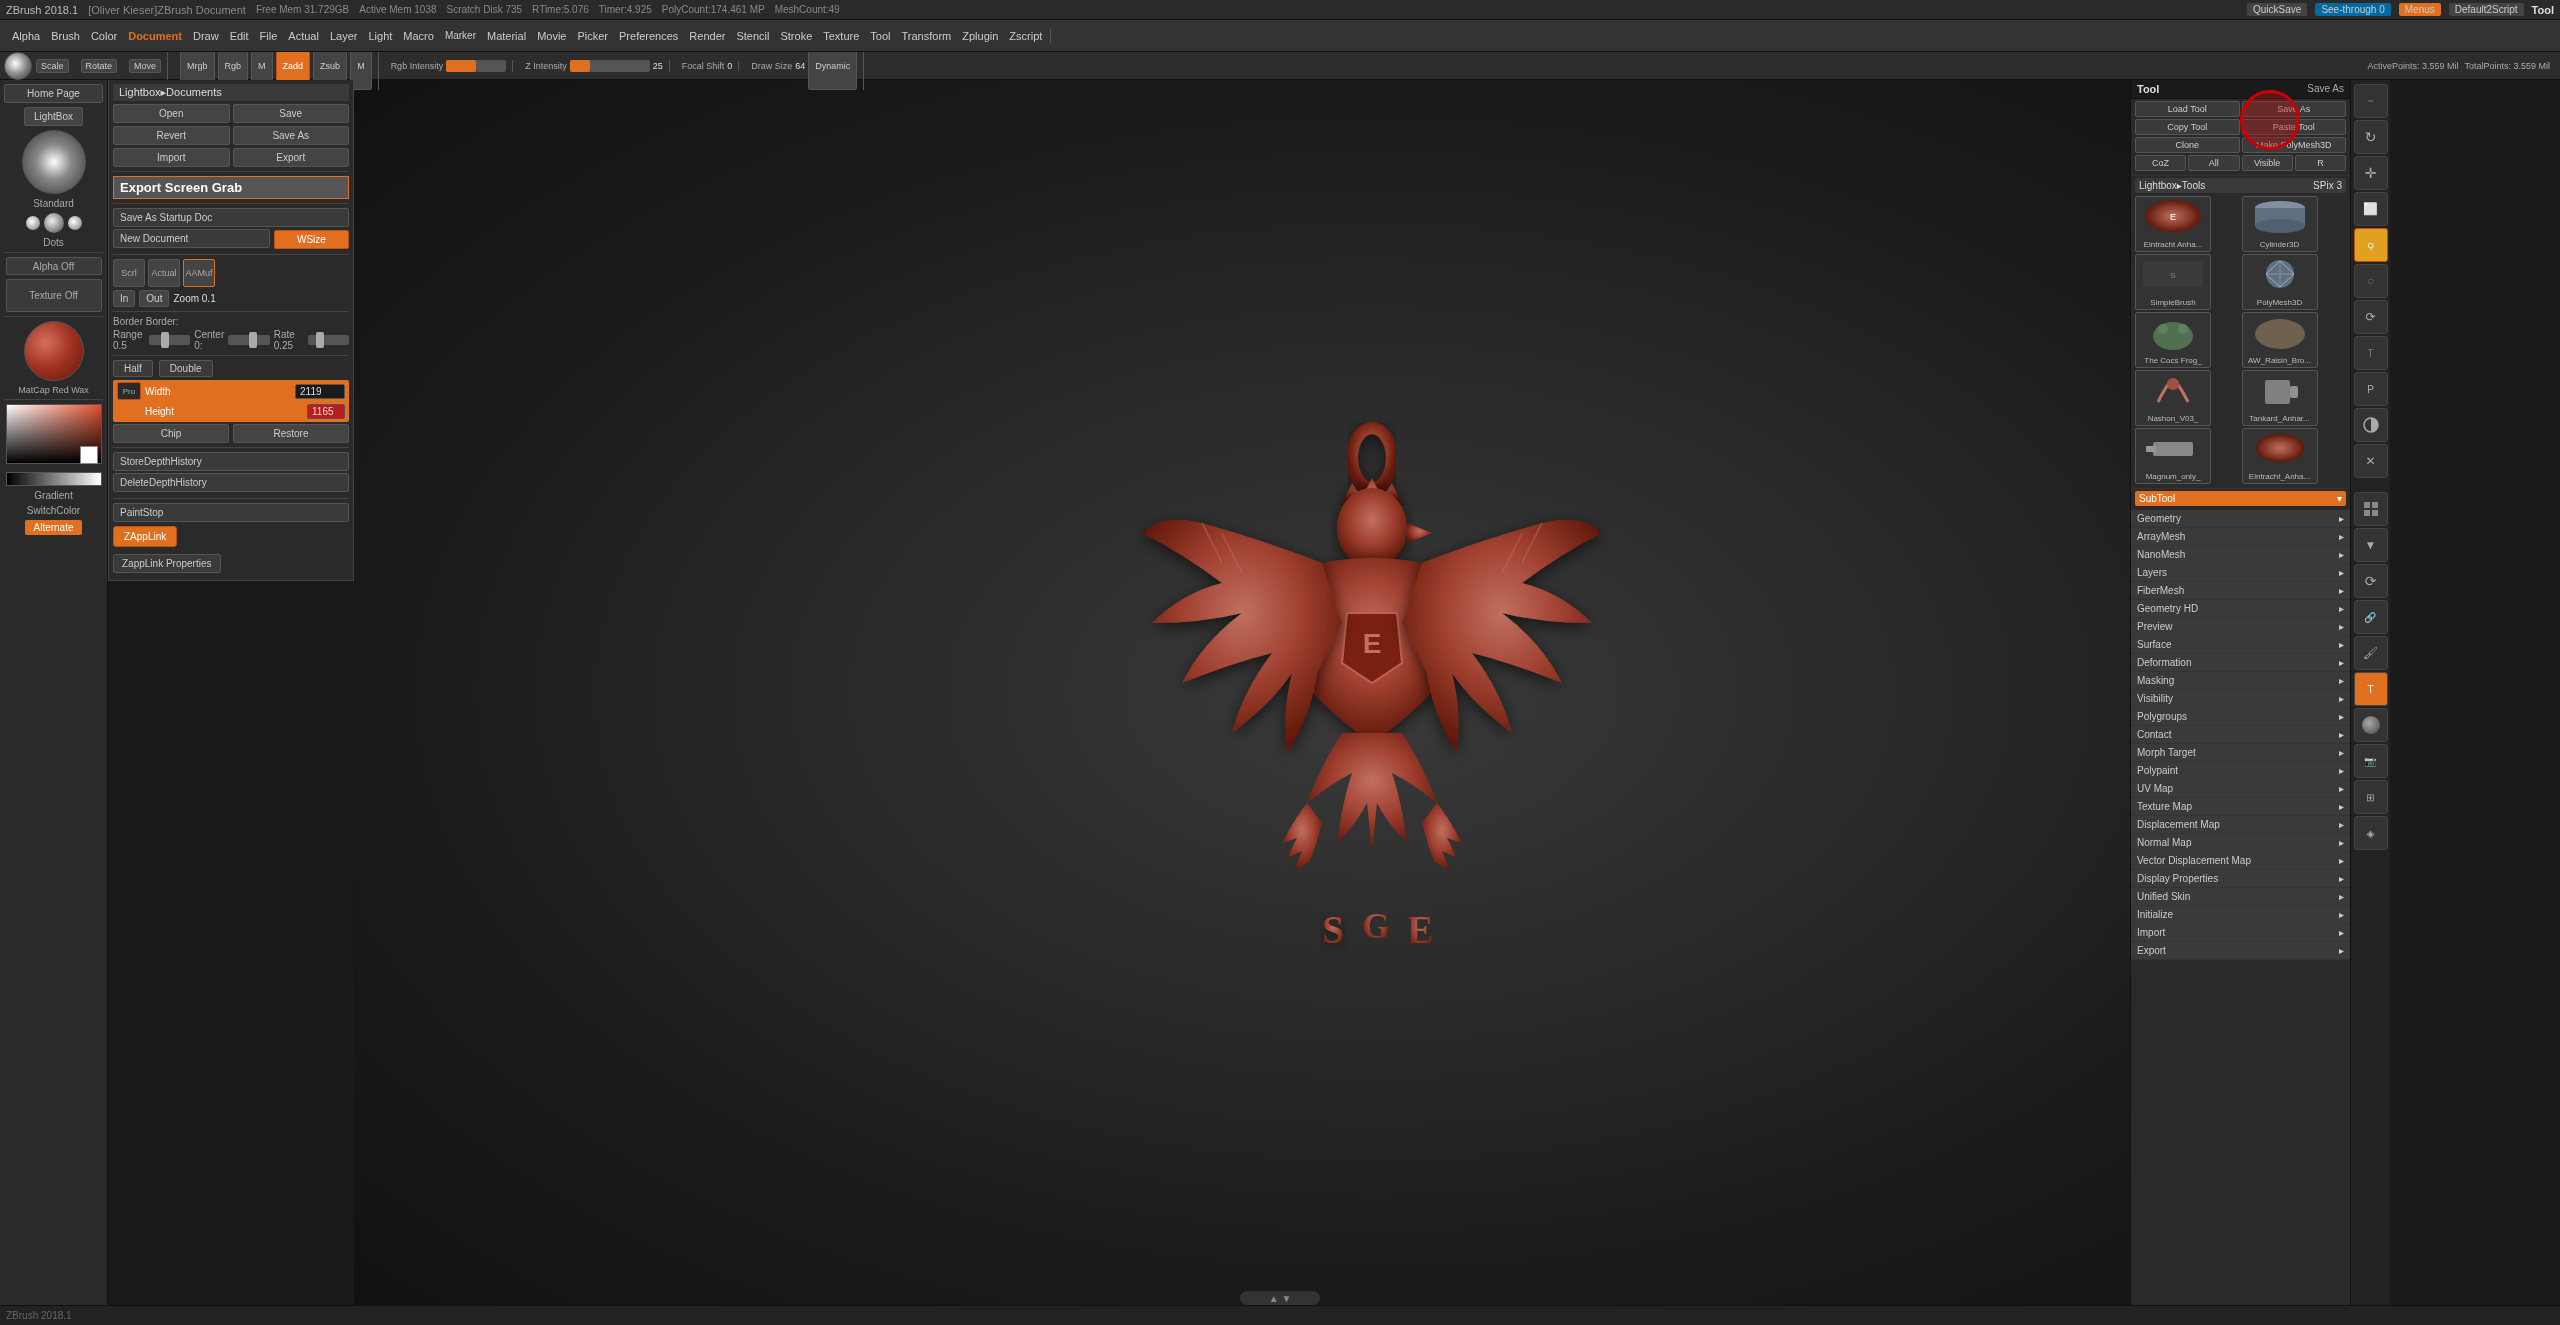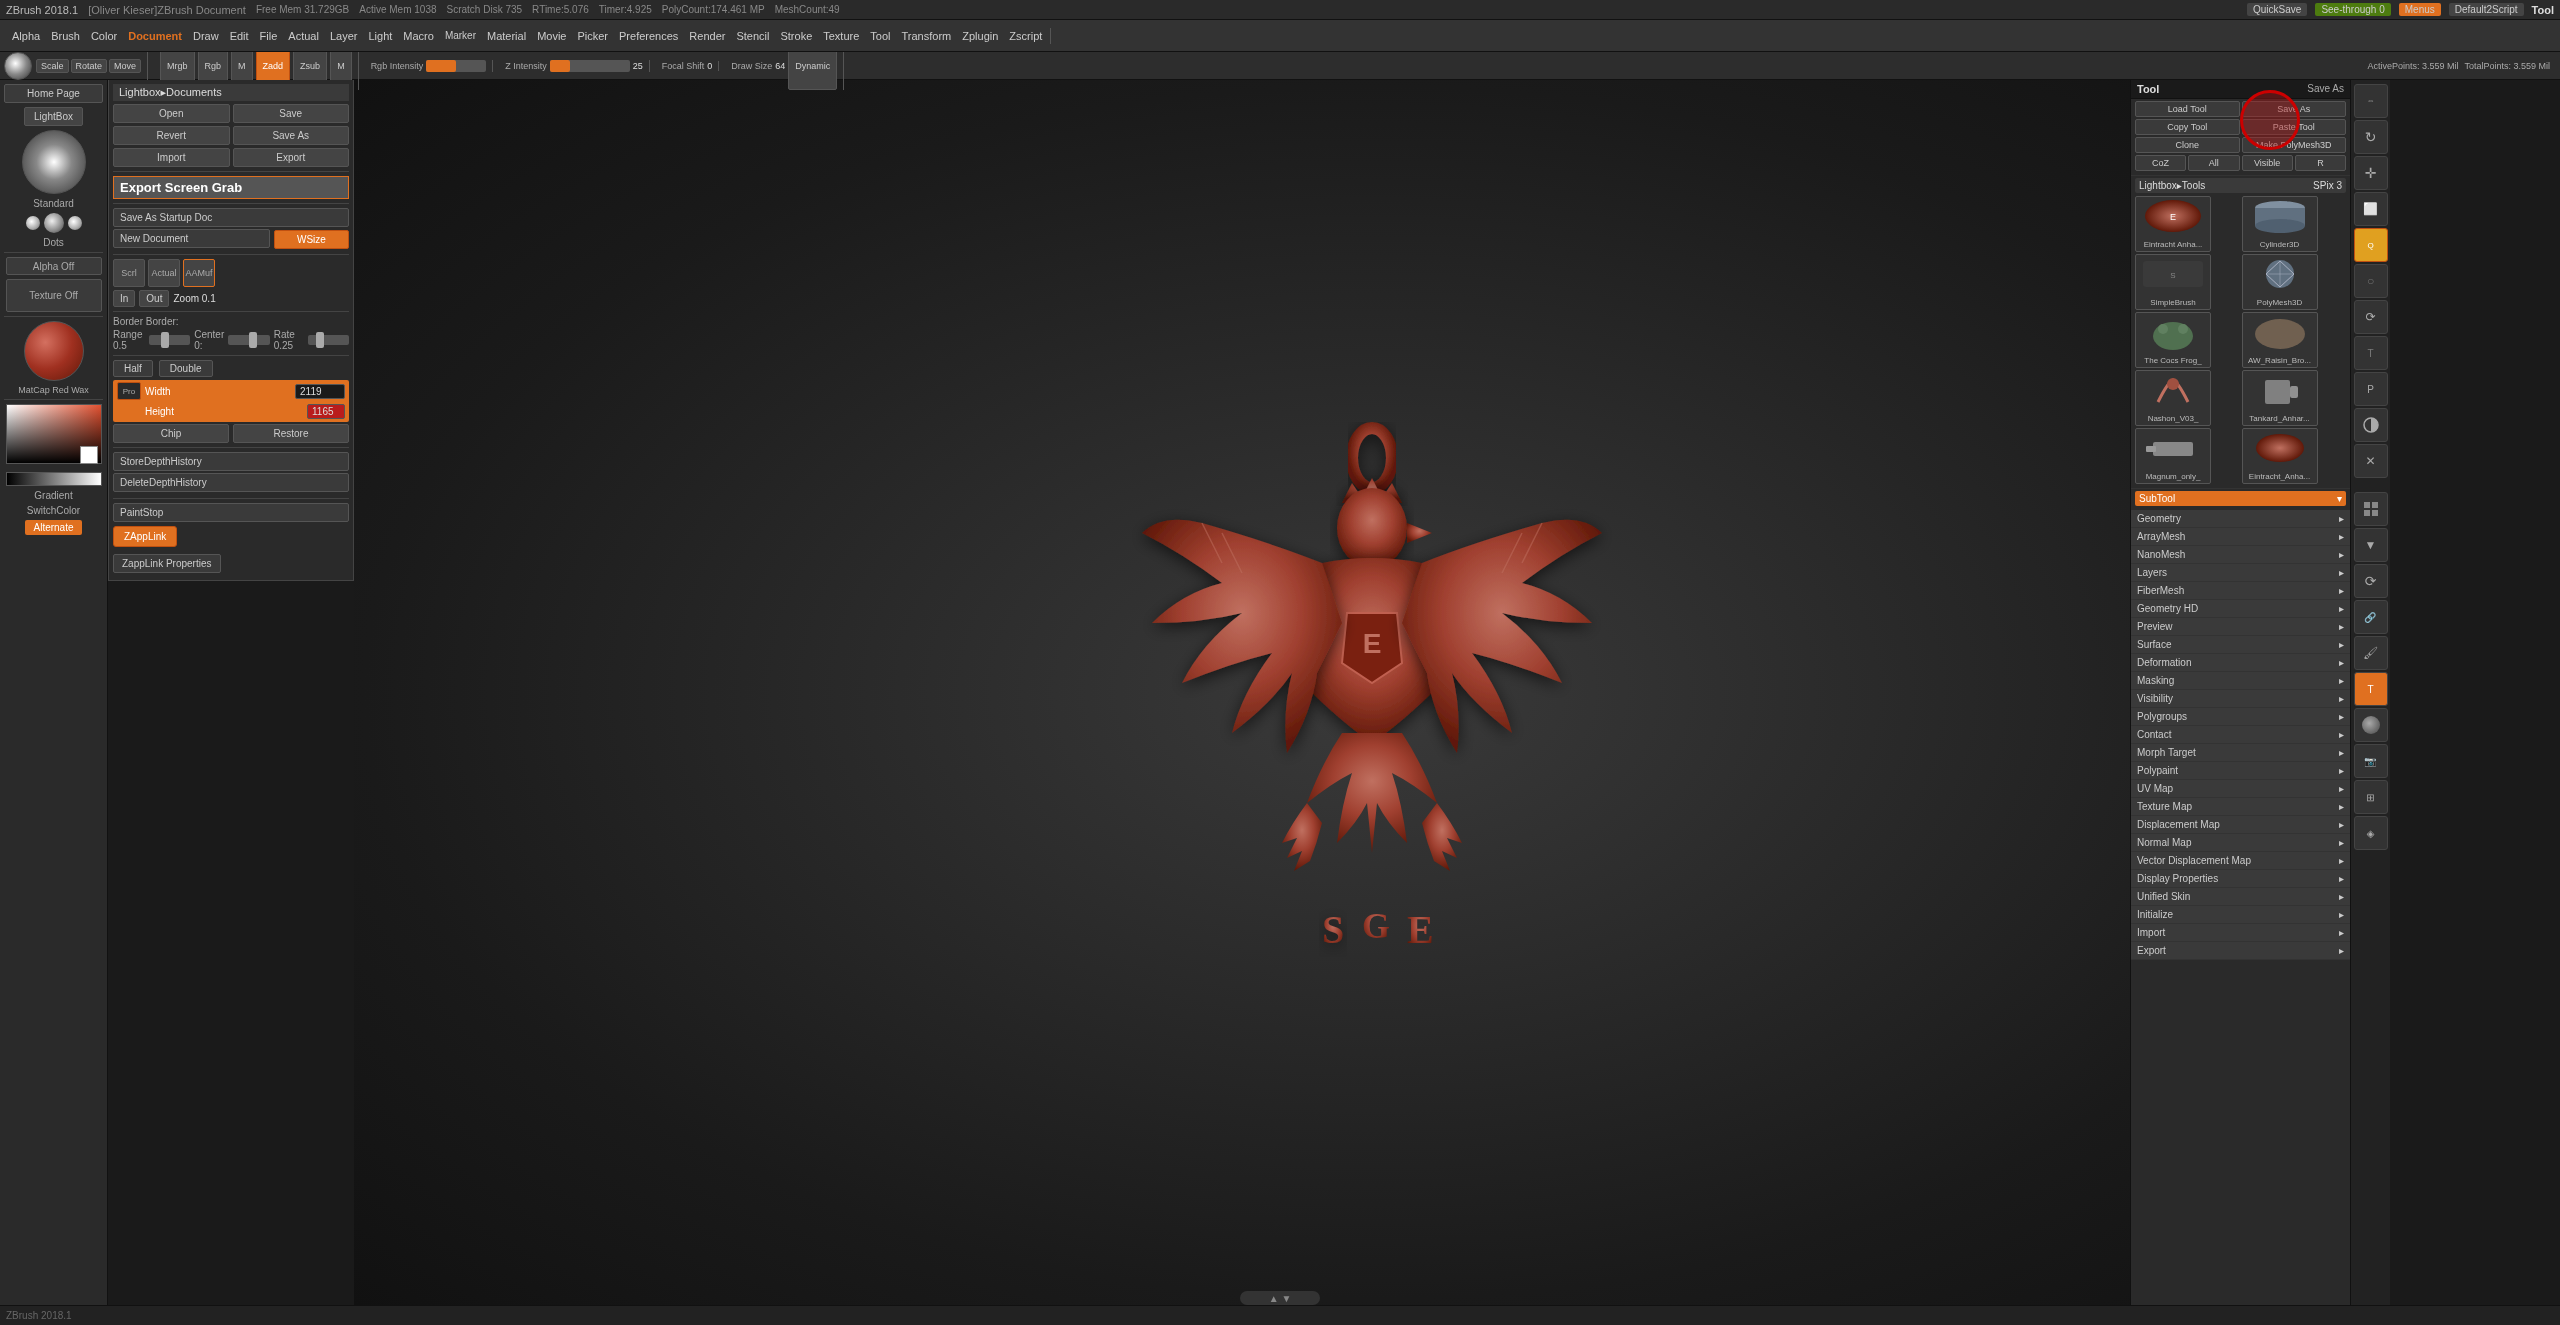--- a/index.html
+++ b/index.html
@@ -635,21 +635,21 @@
   <span style="color:#888">[Oliver Kieser]ZBrush Document</span>
   <span style="color:#888;font-size:10px">Free Mem 31.729GB</span>
   <span style="color:#888;font-size:10px">Active Mem 1038</span>
   <span style="color:#888;font-size:10px">Scratch Disk 735</span>
   <span style="color:#888;font-size:10px">RTime:5.076</span>
   <span style="color:#888;font-size:10px">Timer:4.925</span>
   <span style="color:#888;font-size:10px">PolyCount:174.461 MP</span>
   <span style="color:#888;font-size:10px">MeshCount:49</span>
   <div class="right-side">
     <span style="color:#ccc;cursor:pointer;background:#444;padding:1px 6px;border-radius:2px;font-size:10px">QuickSave</span>
-    <span style="color:#ccc;cursor:pointer;background:#4d7c0f;padding:1px 6px;border-radius:2px;font-size:10px">See-through 0</span>
+    <span style="color:#ccc;cursor:pointer;background:#0369a1;padding:1px 6px;border-radius:2px;font-size:10px">See-through 0</span>
     <span style="color:#ccc;cursor:pointer;background:#e07020;padding:1px 6px;border-radius:2px;font-size:10px">Menus</span>
     <span style="color:#ccc;cursor:pointer;background:#444;padding:1px 6px;border-radius:2px;font-size:10px">Default2Script</span>
     <span style="color:#ddd;font-size:11px;font-weight:bold">Tool</span>
   </div>
 </div>
 
 <div id="toolbar-row">
   <div class="toolbar-section">
     <span style="color:#ccc;cursor:pointer;padding:2px 4px;font-size:11px">Alpha</span>
     <span style="color:#ccc;cursor:pointer;padding:2px 4px;font-size:11px">Brush</span>
@@ -675,21 +675,21 @@
     <span style="color:#ccc;cursor:pointer;padding:2px 4px;font-size:11px">Transform</span>
     <span style="color:#ccc;cursor:pointer;padding:2px 4px;font-size:11px">Zplugin</span>
     <span style="color:#ccc;cursor:pointer;padding:2px 4px;font-size:11px">Zscript</span>
   </div>
 </div>
 
 <div id="brush-row">
   <div style="display:flex;align-items:center;gap:4px;padding-right:6px;border-right:1px solid #555;">
     <div style="width:28px;height:28px;border-radius:50%;background:radial-gradient(circle at 40% 40%, #fff 0%, #888 50%, #333 100%);border:1px solid #555;cursor:pointer;"></div>
     <div style="display:flex;flex-direction:column;gap:2px;">
-      <div style="display:flex;gap:2px;">
+      <div style="display:flex;gap:12px;">
         <button class="toolbar-btn" style="font-size:9px;padding:1px 4px;">Scale</button>
         <button class="toolbar-btn" style="font-size:9px;padding:1px 4px;">Rotate</button>
         <button class="toolbar-btn" style="font-size:9px;padding:1px 4px;">Move</button>
       </div>
     </div>
   </div>
   <div style="display:flex;align-items:center;gap:3px;padding:0 6px;border-right:1px solid #555;">
     <button class="toolbar-btn" style="font-size:9px;">Mrgb</button>
     <button class="toolbar-btn" style="font-size:9px;">Rgb</button>
     <button class="toolbar-btn" style="font-size:9px;">M</button>

